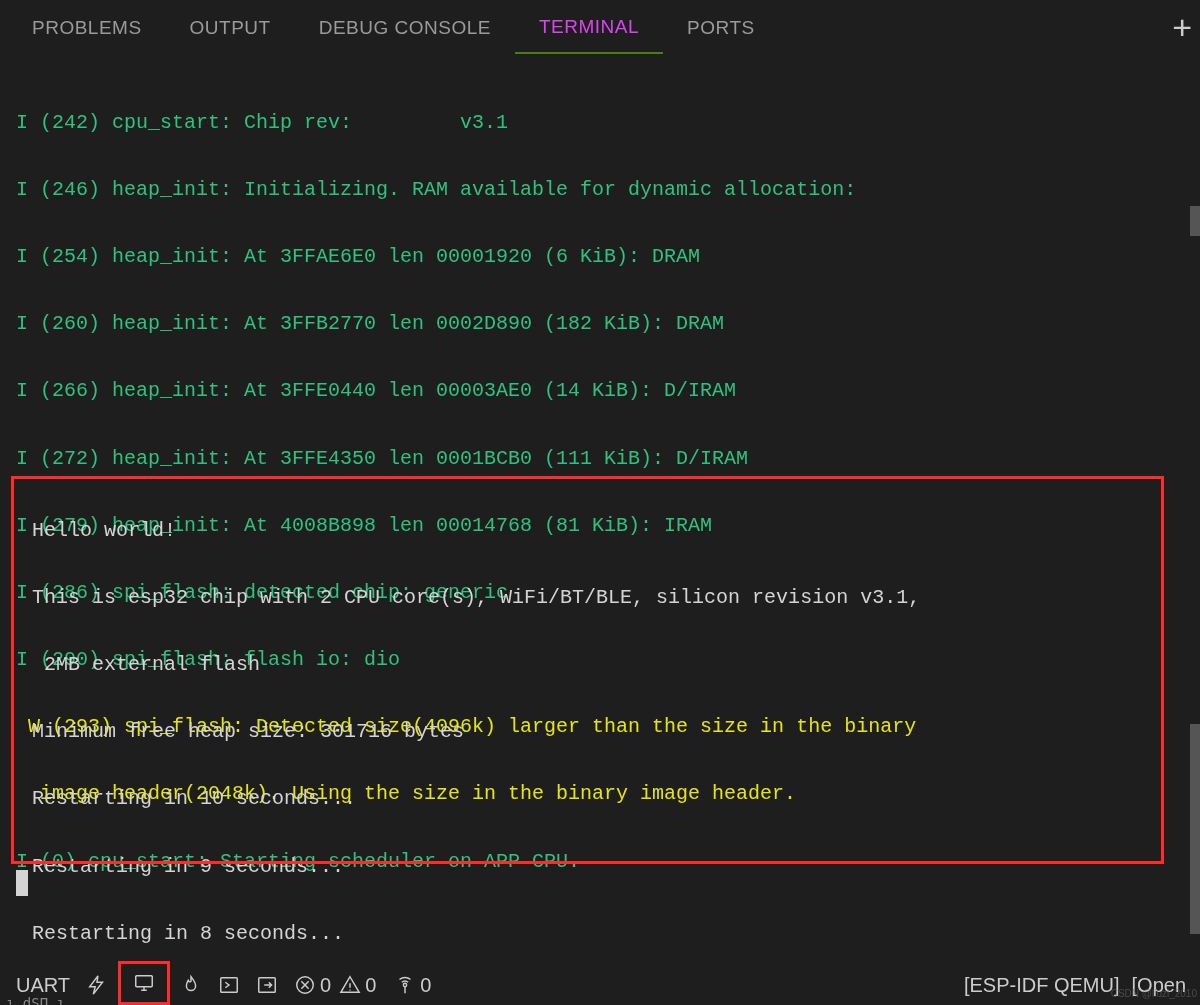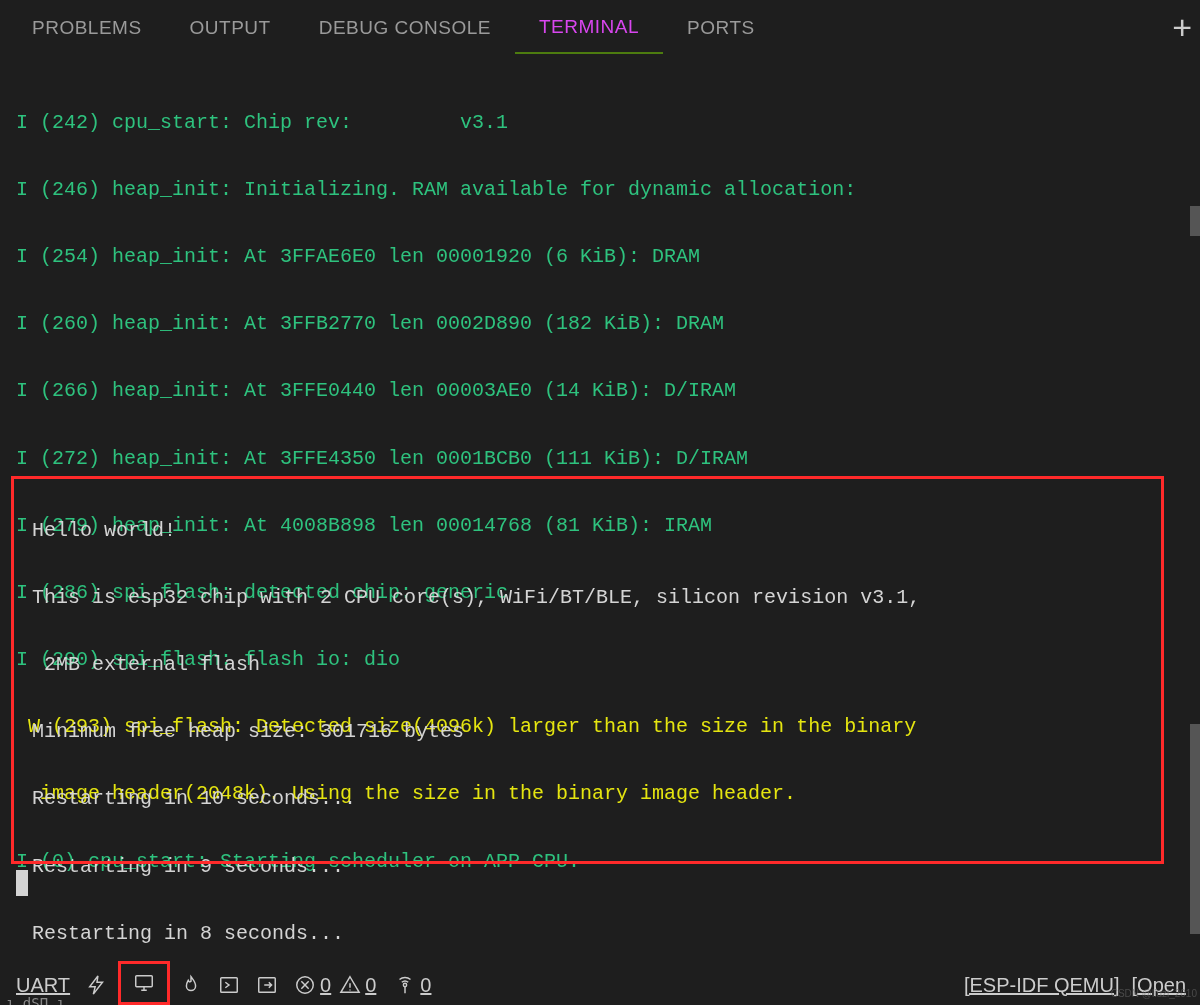--- a/index.html
+++ b/index.html
@@ -82,21 +82,20 @@
 
   .statusbar {
     position: absolute; left:0; right:0; bottom:0;
     height: 40px;
     background: #1e1e1e;
     color: #ccc;
     display:flex; align-items:center;
     font-family: "Segoe UI", sans-serif;
     font-size: 20px;
     padding: 0 8px;
-    text-decoration: underline;
   }
   .statusbar .sb-item {
     display:flex; align-items:center;
     padding: 0 8px;
     height:100%;
     cursor:pointer;
   }
   .statusbar .icon-box-highlight {
     border: 3px solid #ff2a2a;
     height: 44px;

